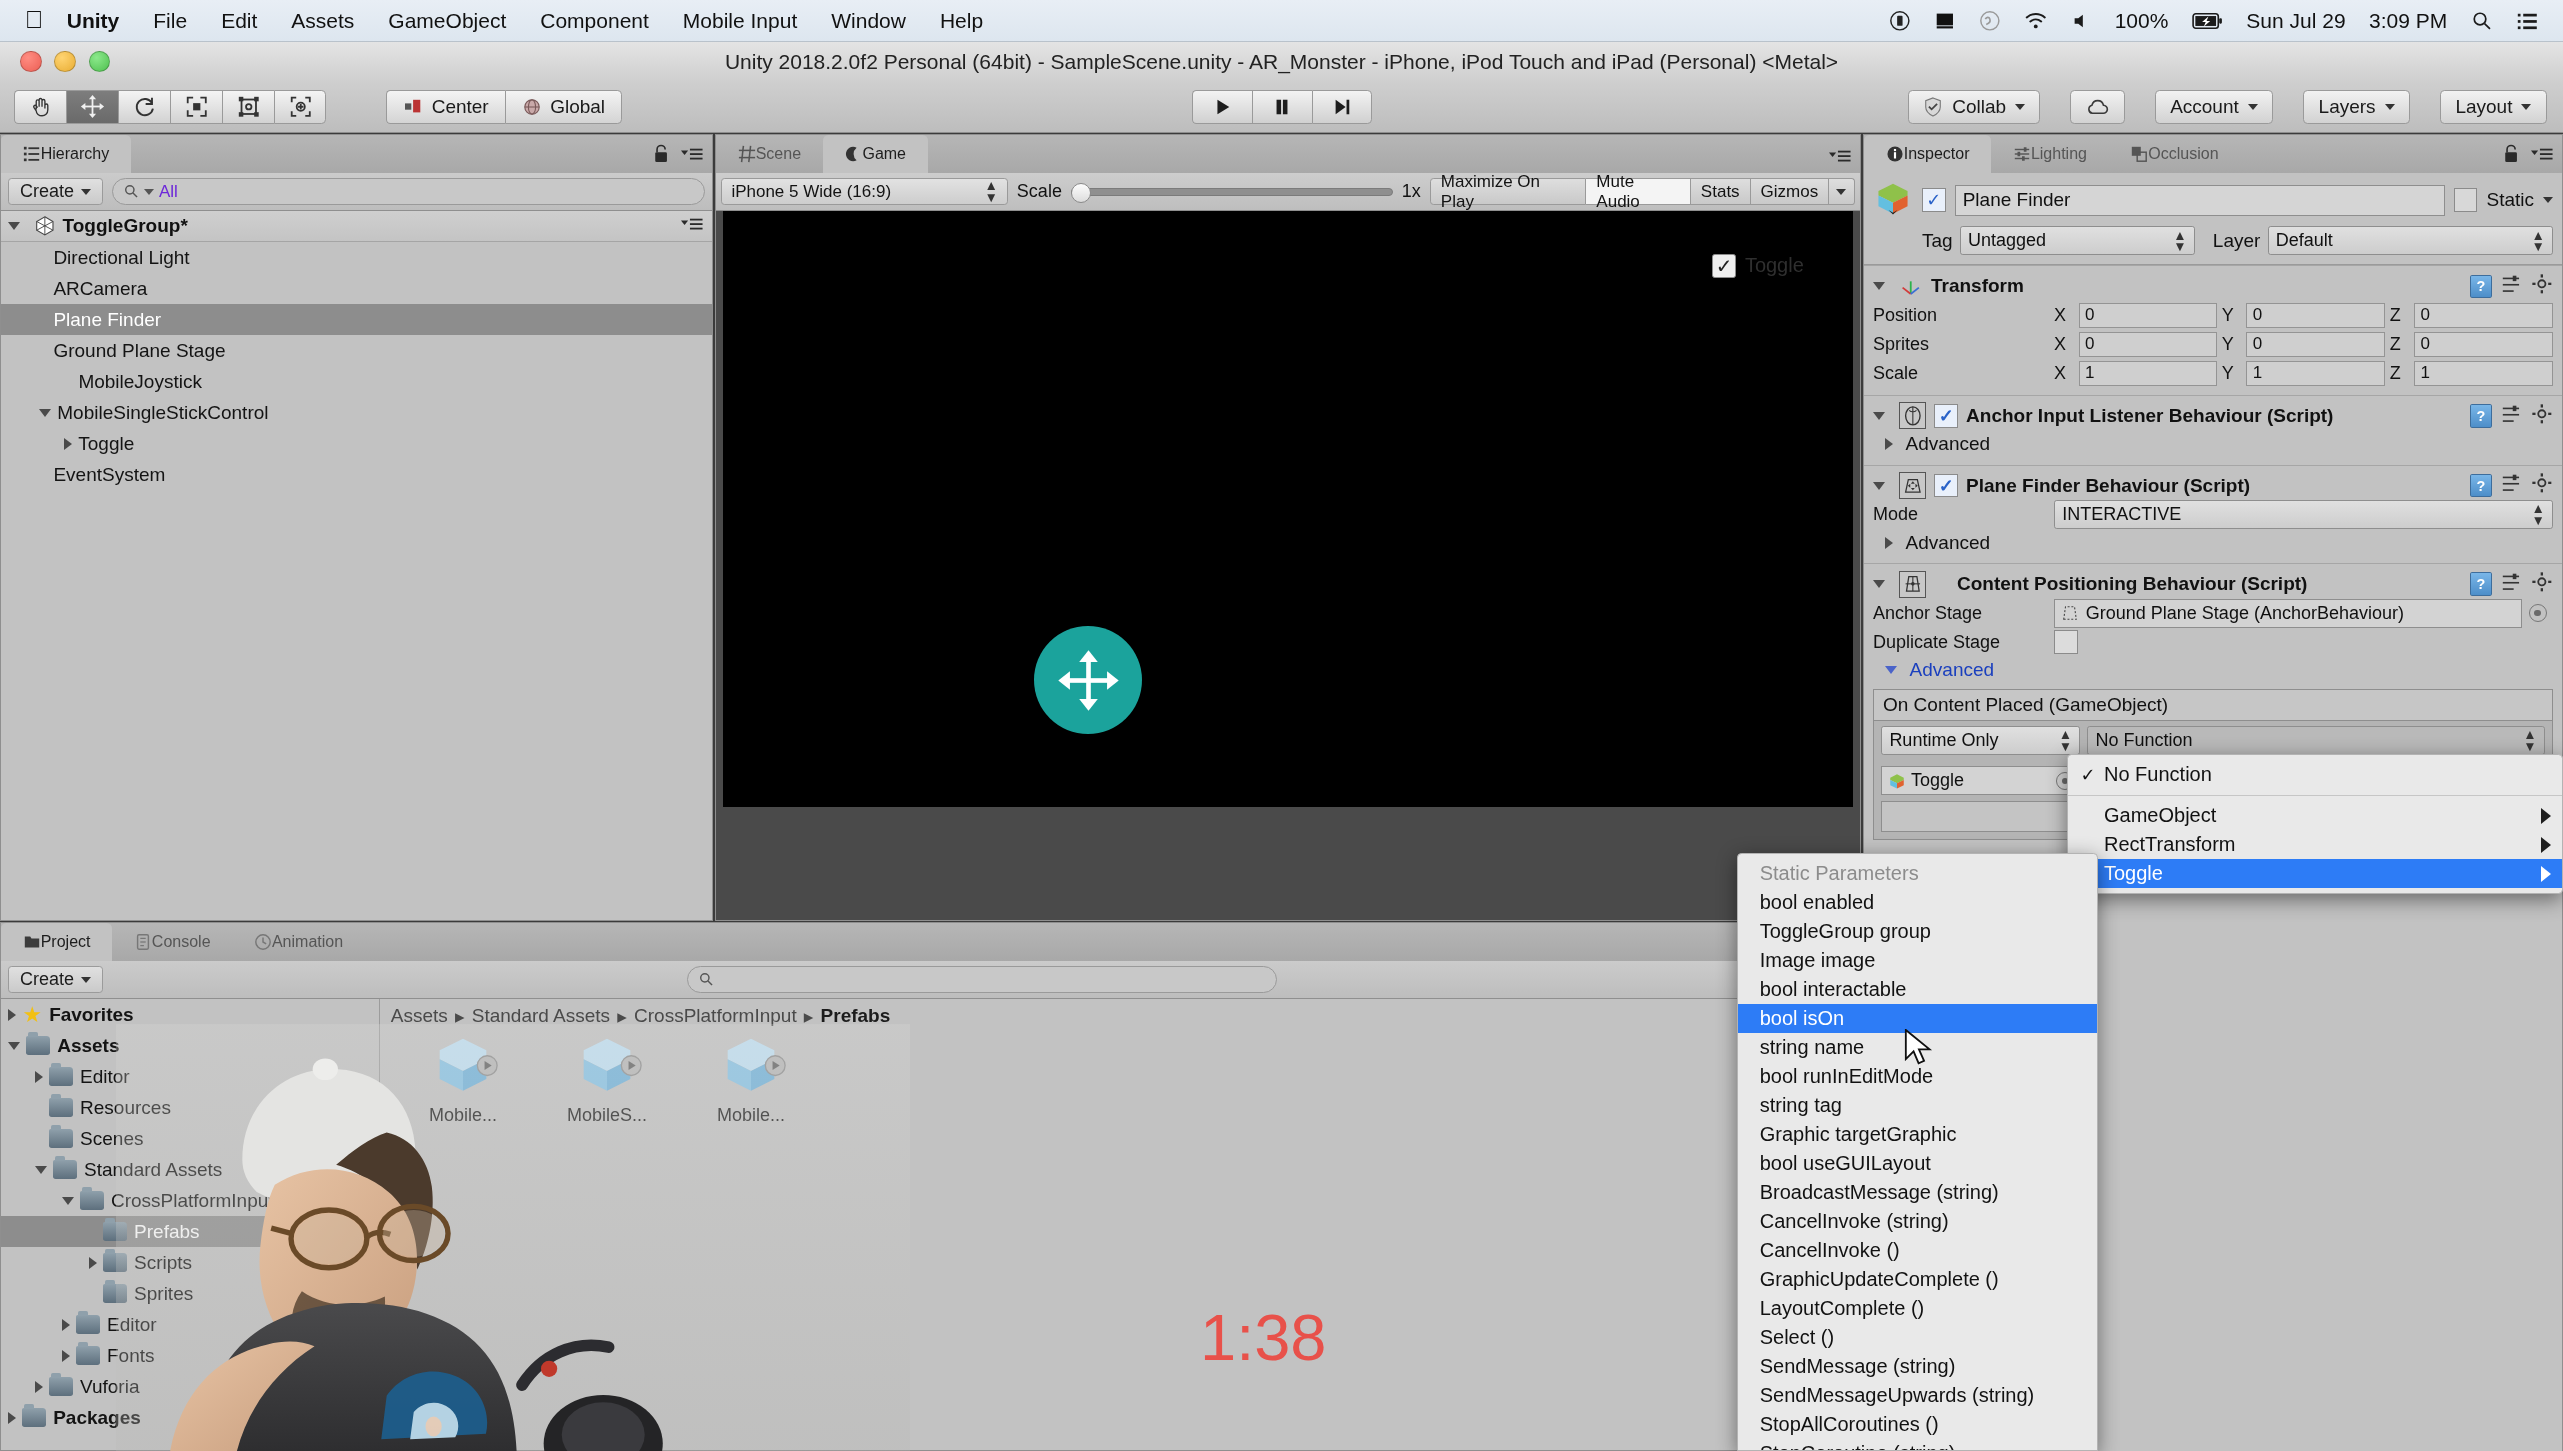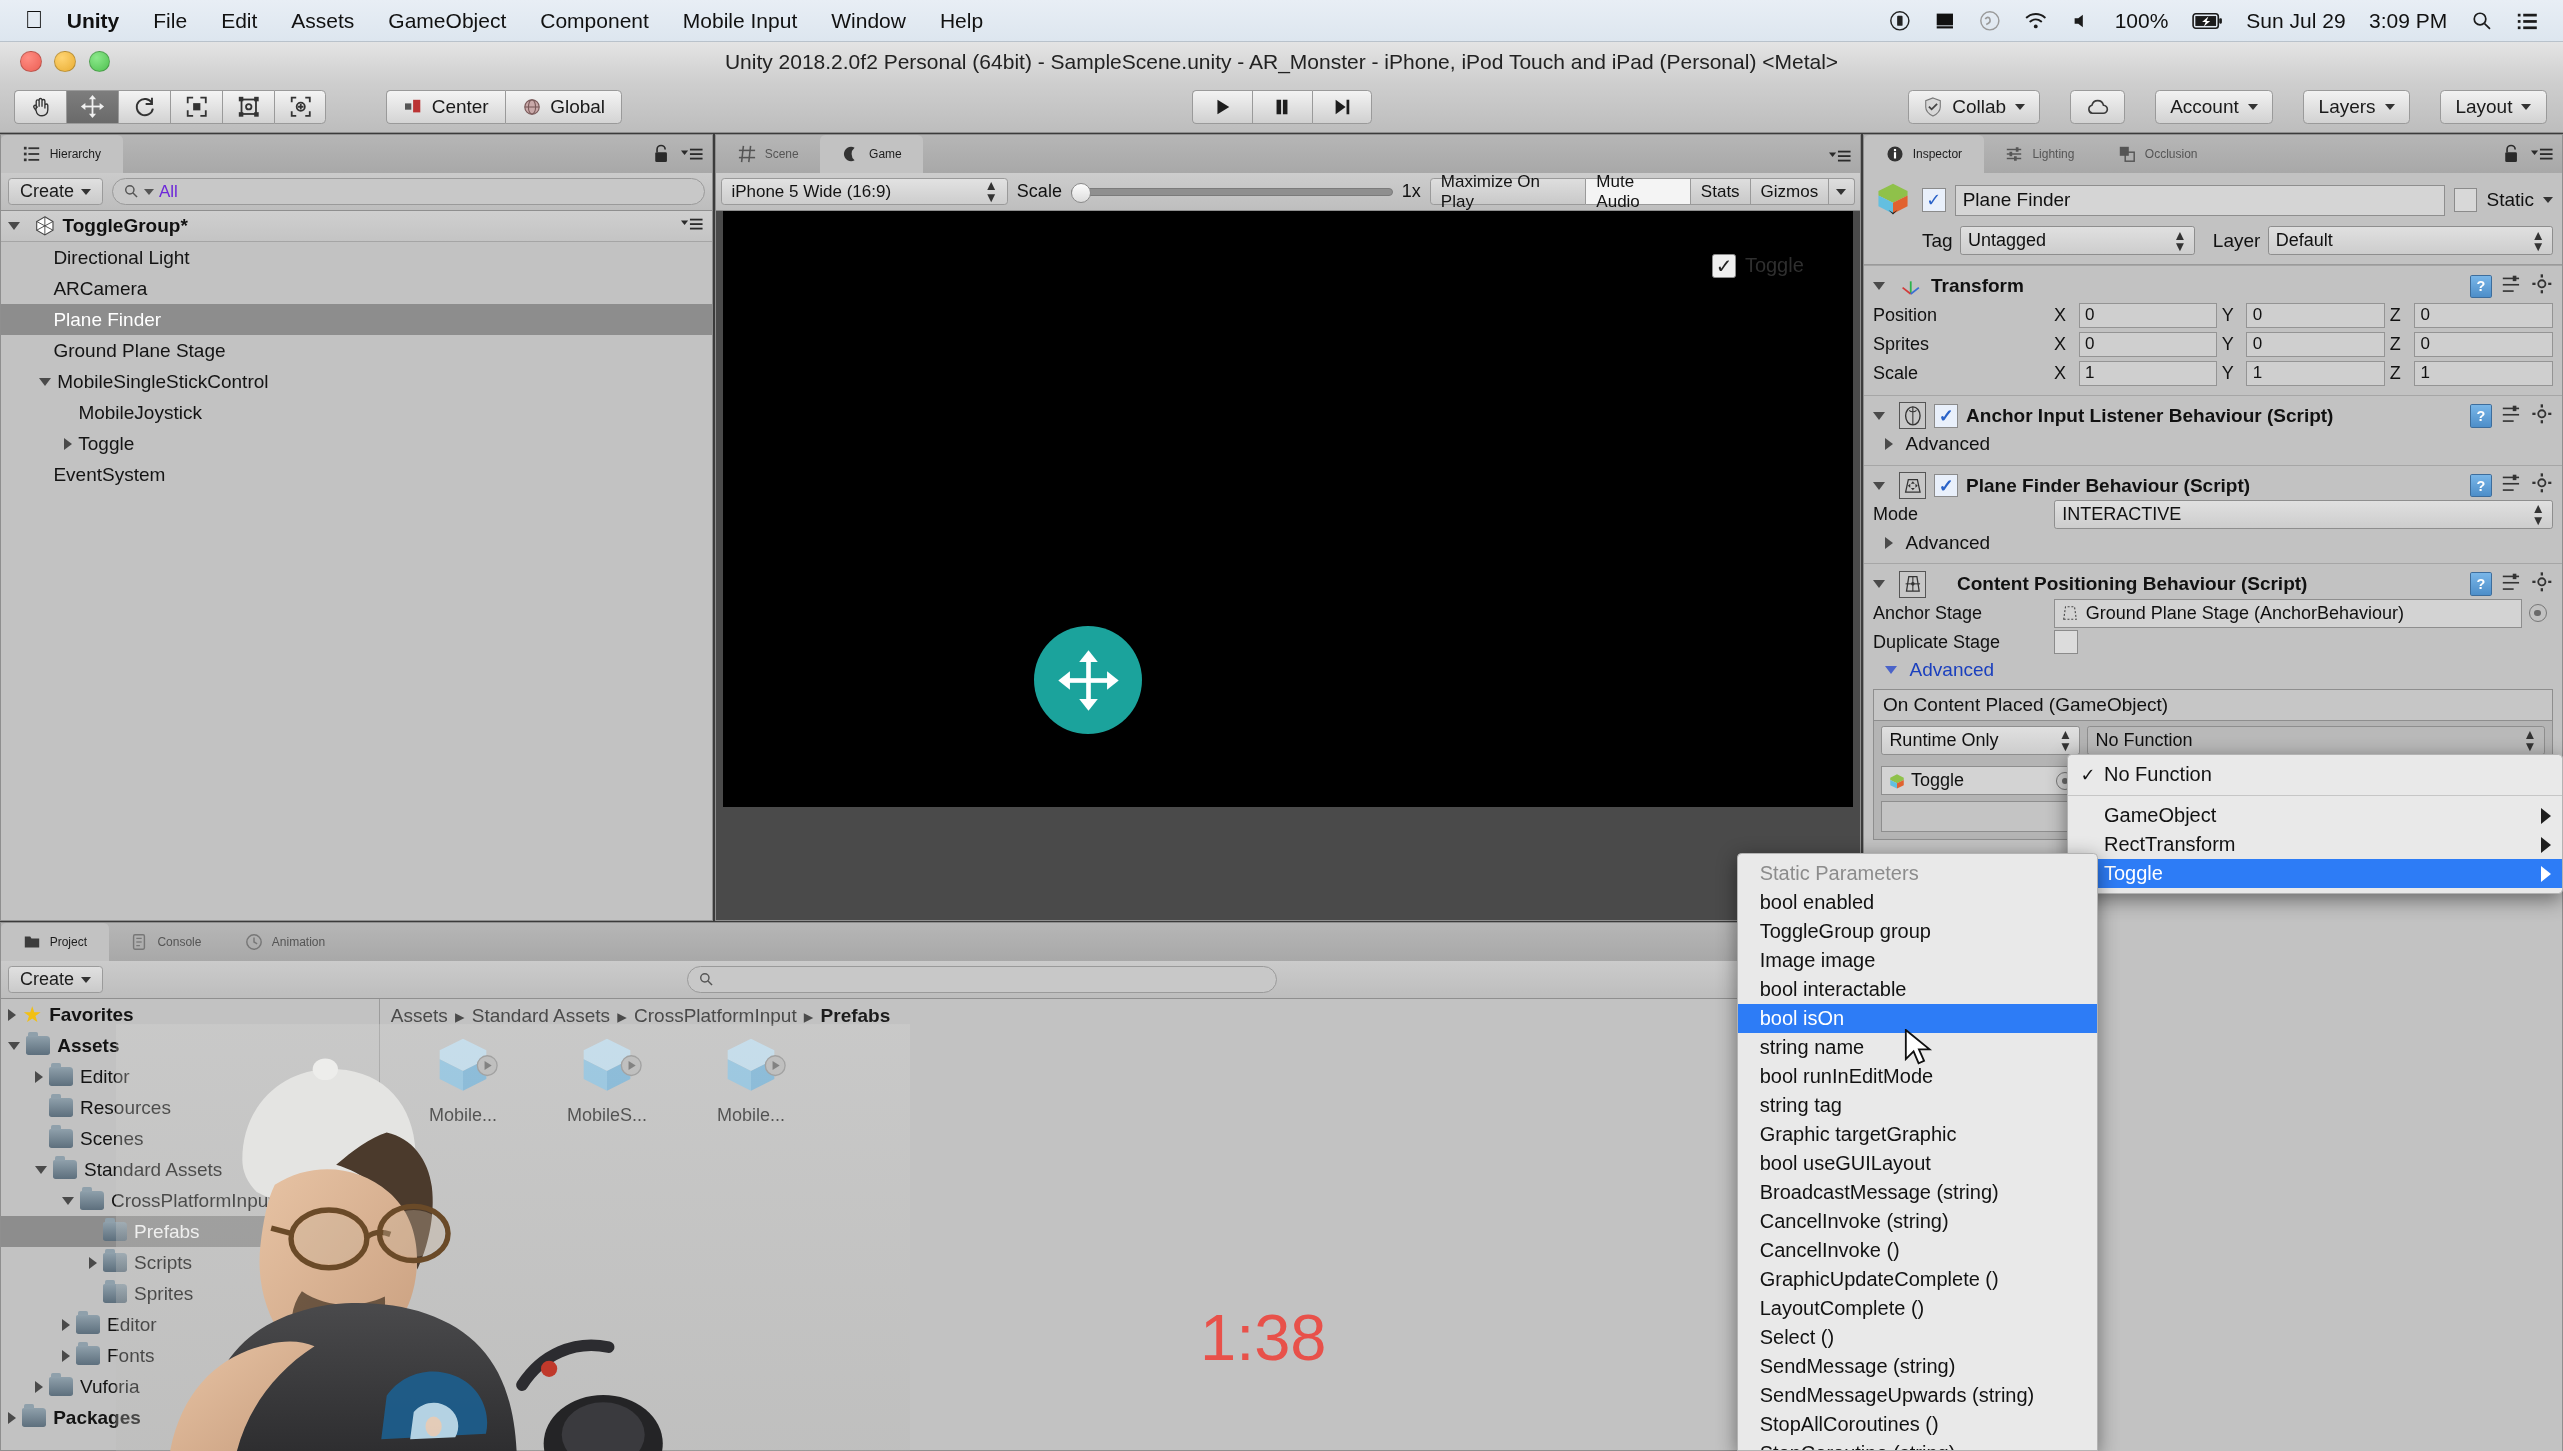--- a/index.html
+++ b/index.html
@@ -53,22 +53,22 @@
   .tbright { margin-left:auto; display:flex; align-items:flex-end; gap:30px; padding-right:16.2px;padding-left:28px; }
   .rbtn { height:34px; padding:0 14.4px; background:linear-gradient(#f2f2f2,#d2d2d2);
     border:0.9px solid #9a9a9a; border-radius:4.5px; display:flex; align-items:center;
     gap:9px; font-size:19px; color:#1a1a1a; }
   .caret { width:0;height:0;border-left:5.4px solid transparent;border-right:5.4px solid transparent;border-top:6.3px solid #333; }
 
   
   .panel { position:absolute; background:#c2c2c2; border:0.9px solid #8f8f8f; }
   .tabstrip { height:38px; background:linear-gradient(#b6b6b6,#a8a8a8);
     display:flex; align-items:flex-end; position:relative; }
-  .tab { height:38px; padding:0 21.7px; display:flex; align-items:center; gap:9px;
-    font-size:12px; color:#555; }
+  .tab { height:38px; padding:0 21.7px; display:flex; align-items:center; 
+    font-size:16px; color:#555; }
   .tab.active { background:#c2c2c2; color:#1d1d1d; border-radius:5.4px 5.4px 0 0; }
   .tabstrip .lockgrp { position:absolute; right:9px; bottom:6.3px; display:flex; gap:10.8px; align-items:center; }
 
   
   #hier { left:0; top:134px; width:713px; height:787px; }
   .subbar { height:38px; background:linear-gradient(#cbcbcb,#bdbdbd);
     border-bottom:0.9px solid #8f8f8f; display:flex; align-items:center; padding:0 7.2px; gap:9px; }
   .createbtn { height:27px; padding:0 10.8px; background:linear-gradient(#e0e0e0,#cacaca);
     border:0.9px solid #9b9b9b; border-radius:3.6px; display:flex; align-items:center;
     gap:7.2px; font-size:18px; color:#1c1c1c; }
@@ -476,27 +476,27 @@
           <span>ARCamera</span>
         </div>
         <div class="hrow sel" style="padding-left: 38px;">
           <span class="tri none"></span>
           <span>Plane Finder</span>
         </div>
         <div class="hrow" style="padding-left: 38px;">
           <span class="tri none"></span>
           <span>Ground Plane Stage</span>
         </div>
+        <div class="hrow" style="padding-left: 63px;">
+          <span class="tri none"></span>
+          <span>MobileJoystick</span>
+        </div>
         <div class="hrow" style="padding-left: 38px;">
           <span class="tri open"></span>
           <span>MobileSingleStickControl</span>
-        </div>
-        <div class="hrow" style="padding-left: 63px;">
-          <span class="tri none"></span>
-          <span>MobileJoystick</span>
         </div>
         <div class="hrow" style="padding-left: 63px;">
           <span class="tri "></span>
           <span>Toggle</span>
         </div>
         <div class="hrow" style="padding-left: 38px;">
           <span class="tri none"></span>
           <span>EventSystem</span>
         </div>
       </div>

